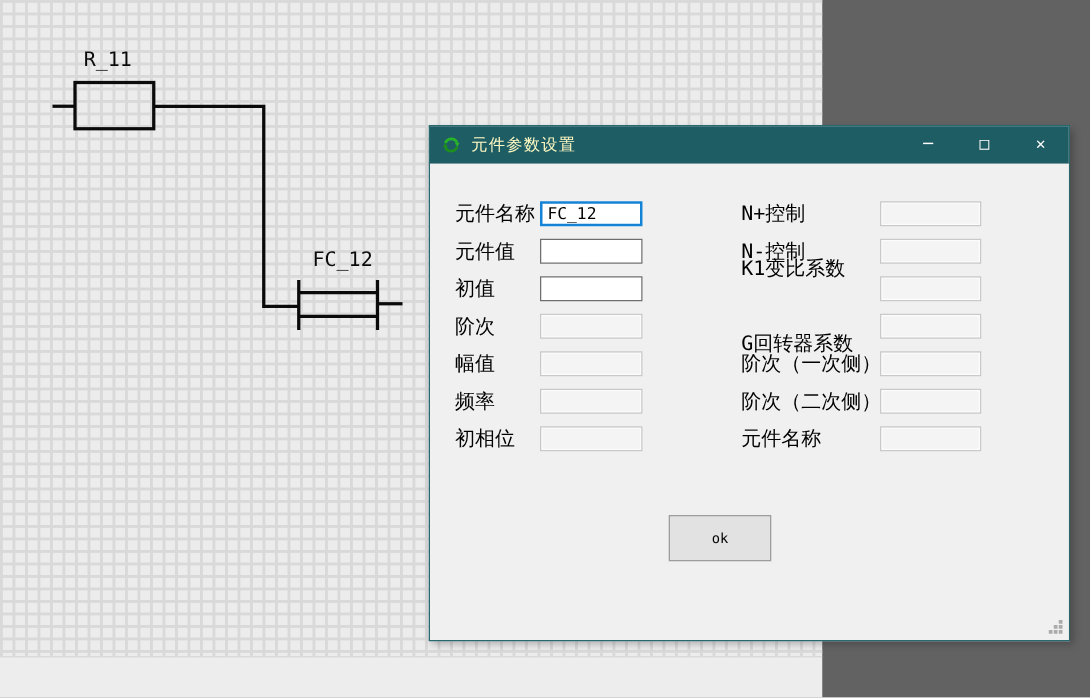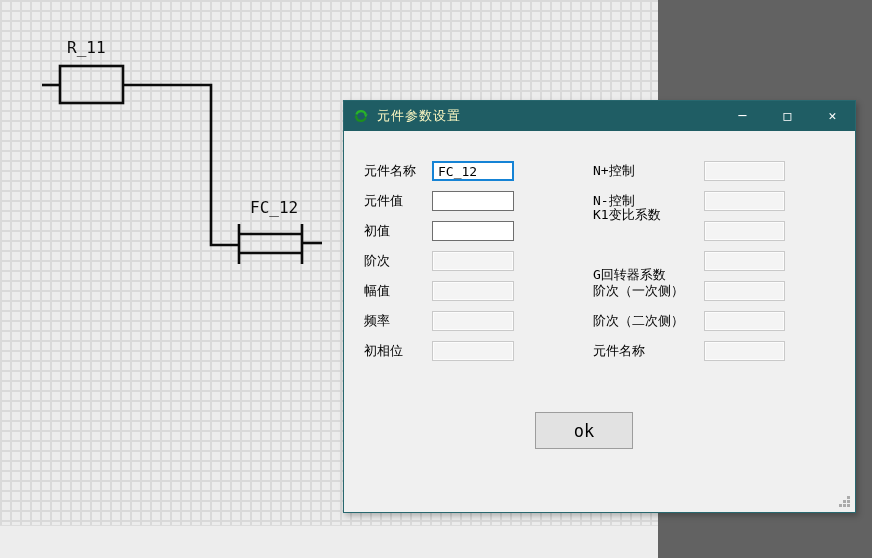--- a/index.html
+++ b/index.html
@@ -43,42 +43,42 @@
   }
   .title-icon { width:16px; height:16px; margin-right:8px; flex:0 0 auto; }
   .title-text { color:#fef9c3; font-size:13px; letter-spacing:1px; white-space:nowrap; }
   .win-controls { margin-left:auto; display:flex; height:30px; }
   .win-btn {
     width:45px; height:30px; line-height:30px; text-align:center;
     color:#ffffff; font-size:13px; cursor:default; user-select:none;
   }
   .dialog-body { position:absolute; left:0; top:30px; right:0; bottom:0; background:#f0f0f0; }
   .lbl {
-    position:absolute; font-size:13px; height:20px; line-height:20px;
+    position:absolute; font-size:16px; height:20px; line-height:20px;
     white-space:nowrap; color:#000;
   }
   .lbl-l { left:20px; }
   .lbl-r { left:249px; }
   .inp {
     position:absolute; height:20px; box-sizing:border-box;
     font-family:"DejaVu Sans Mono","DejaVu Sans",monospace;
     font-size:13px; padding:0 4px; outline:none;
   }
   .inp-l { left:88px; width:82px; }
   .inp-r { left:360px; width:81px; }
   .inp.focused { background:#ffffff; border:2px solid #1583d5; }
   .inp.enabled { background:#ffffff; border:1px solid #6e6e6e; }
   .inp.disabled {
     background:#f4f4f4; border:1px solid #c9c9c9;
     box-shadow:inset 0 0 0 1px #fcfcfc;
   }
   .ok-btn {
-    position:absolute; left:191px; top:281px; width:98px; height:37px;
+    position:absolute; left:191px; top:281px; width:82px; height:37px;
     background:#e2e2e2; border:1px solid #9d9d9d;
-    font-family:"DejaVu Sans Mono",monospace; font-size:17px; color:#000;
+    font-family:"DejaVu Sans Mono",monospace; font-size:11px; color:#000;
   }
   .grip {
     position:absolute; right:5px; bottom:5px; width:3px; height:3px; background:#ababab;
     box-shadow:-4px 0 0 #ababab, -8px 0 0 #ababab, 0 -4px 0 #ababab,
                -4px -4px 0 #ababab, 0 -8px 0 #ababab;
   }
 </style>
 </head>
 <body>
 

